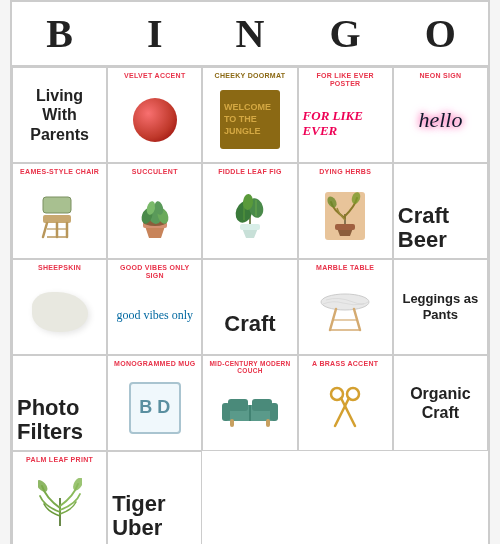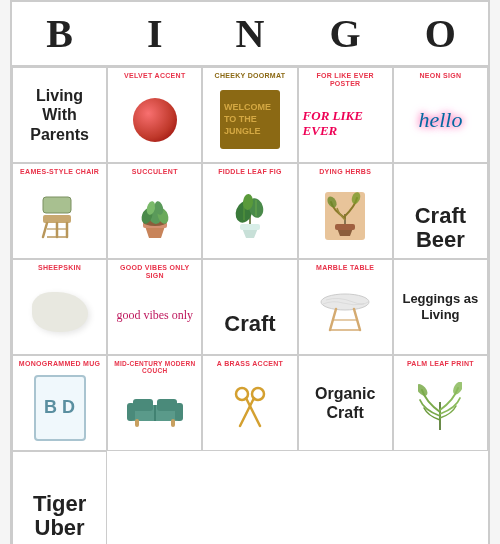--- a/index.html
+++ b/index.html
@@ -60,21 +60,21 @@
       display: flex;
       flex-direction: column;
       align-items: center;
       justify-content: center;
       flex: 1;
       width: 100%;
     }
     .big-text {
       font-size: 22px;
       font-weight: bold;
-      text-align: center;
+      text-align: left;
       line-height: 1.1;
       color: #222;
       margin-top: 34px;
     }
     .medium-text {
       font-size: 16px;
       font-weight: bold;
       text-align: center;
       line-height: 1.2;
       color: #222;
@@ -121,21 +121,21 @@
     .for-like-ever {
       color: #e05;
       font-size: 13px;
       font-weight: 900;
       font-family: Georgia, serif;
       line-height: 1.1;
       font-style: italic;
     }
     
     .hello-neon {
-      color: #0369a1;
+      color: #0f172a;
       font-size: 22px;
       font-family: cursive;
       font-style: italic;
       text-shadow: 0 0 6px #ff69b4, 0 0 10px #ff69b4;
     }
     
     .chair-svg { width: 50px; height: 50px; }
     
     .succulent-svg { width: 48px; height: 52px; }
     
@@ -145,32 +145,32 @@
     
     .sheepskin {
       width: 56px;
       height: 40px;
       background: #e8e8e0;
       border-radius: 40% 60% 50% 50%;
       box-shadow: 2px 2px 6px rgba(0,0,0,0.1);
     }
     
     .good-vibes {
-      color: #be185d;
+      color: #0369a1;
       font-size: 12px;
       font-family: cursive;
       text-align: center;
       line-height: 1.2;
     }
     
     .table-svg { width: 54px; height: 40px; }
     
     .mug-cell {
       width: 52px;
-      height: 66px;
+      height: 52px;
       border: 2px solid #a9c4d0;
       border-radius: 4px;
       display: flex;
       align-items: center;
       justify-content: center;
       font-size: 18px;
       font-weight: bold;
       color: #5a8fa0;
       background: #f0f8fc;
     }
@@ -348,24 +348,29 @@
           <line x1="12" y1="38" x2="42" y2="38" stroke="#d4aa70" stroke-width="1.5"></line>
 
           <line x1="15" y1="28" x2="39" y2="28" stroke="#d4aa70" stroke-width="1.2"></line>
         </svg>
       </div>
     </div>
 
 
     <div class="bingo-cell">
       <div class="cell-content">
-        <div class="small-text">Leggings as Living</div>
-      </div>
-    </div>
-
+        <div class="small-text">Leggings as Pants</div>
+      </div>
+    </div>
+
+    <div class="bingo-cell">
+      <div class="cell-content">
+        <div class="big-text">Photo Filters</div>
+      </div>
+    </div>
 
     <div class="bingo-cell">
       <div class="cell-label label-pink">MONOGRAMMED MUG</div>
       <div class="cell-content">
         <div class="mug-cell">
           <span>B D</span>
         </div>
       </div>
     </div>
 

